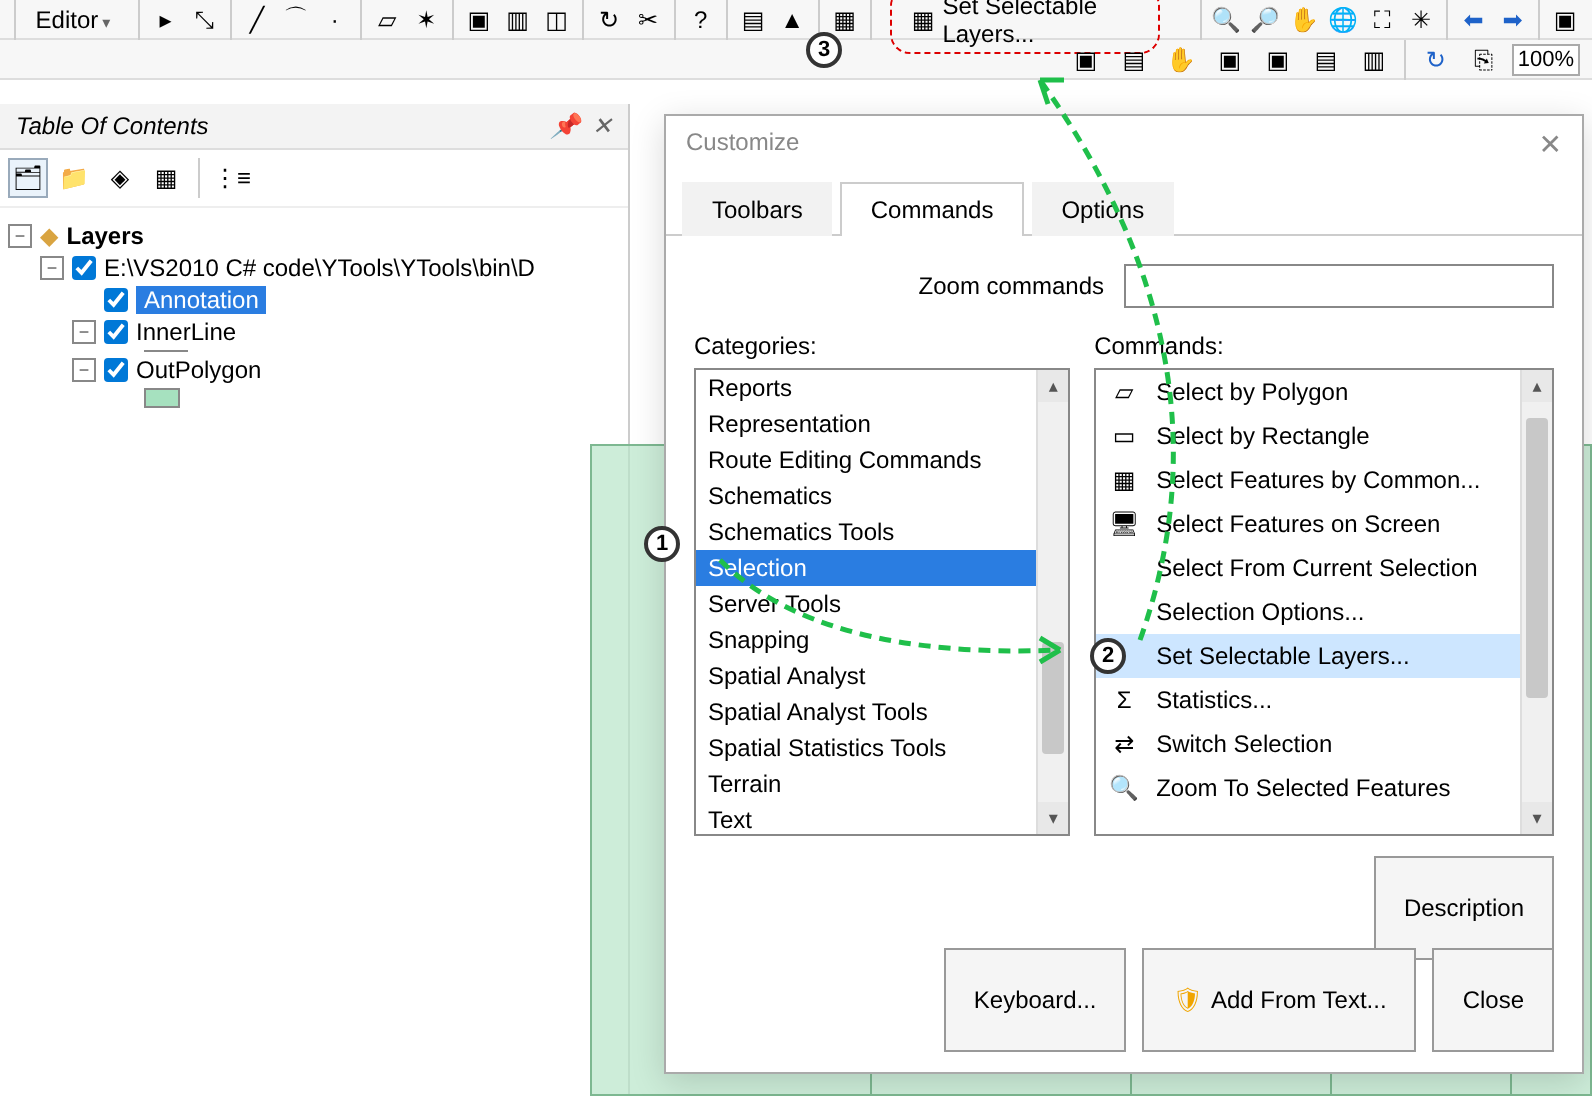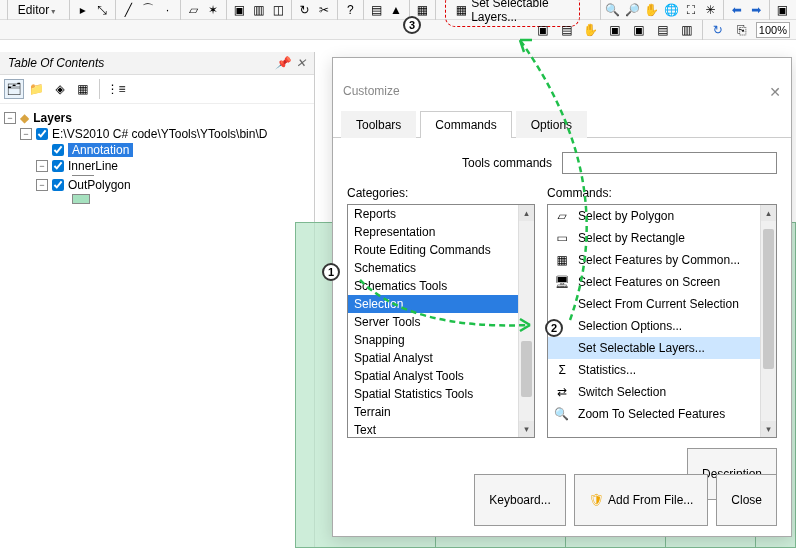--- a/index.html
+++ b/index.html
@@ -28,21 +28,21 @@
 .sel-label { background: #2a7de1; color: #fff; padding: 0 4px; }
 .sym-line { width: 22px; height: 1px; background: #888; display: inline-block; margin-left: 4px; }
 .sym-poly { width: 18px; height: 10px; background: #a6e1bf; display: inline-block; margin-left: 4px; border: 1px solid #888; }
 
 .map-area { position: absolute; left: 315px; top: 52px; right: 0; bottom: 0; background: #fff; }
 .map-green { position: absolute; left: -20px; right: 0; top: 170px; bottom: 0; border: 1px solid #7db891; }
 .map-green::before { content: ""; position: absolute; inset: 0; background: #b8e6c9; opacity: .7; }
 .map-vline { position: absolute; top: 170px; bottom: 0; width: 1px; background: #7db891; }
 
 .dialog { position: absolute; left: 332px; top: 57px; width: 460px; height: 480px; background: #fff; border: 1px solid #aaa; box-shadow: 0 4px 16px rgba(0,0,0,.15); }
-.dlg-title { display: flex; justify-content: space-between; padding: 6px 10px; color: #888; margin-top: 20px; }
+.dlg-title { display: flex; justify-content: space-between; padding: 6px 10px; color: #888; }
 .dlg-close { cursor: pointer; color: #888; font-size: 14px; }
 .dlg-tabs { display: flex; padding: 0 8px; gap: 4px; border-bottom: 1px solid #ccc; margin-top: 4px; }
 .dlg-tab { padding: 6px 14px; border: 1px solid transparent; border-bottom: none; cursor: pointer; position: relative; top: 1px; background: #f2f2f2; }
 .dlg-tab.active { background: #fff; border-color: #ccc; }
 .dlg-body { padding: 10px 14px; }
 .show-row { display: flex; align-items: center; gap: 10px; margin: 4px 0 12px; justify-content: flex-end; }
 .show-row input { width: 215px; height: 22px; border: 1px solid #888; padding: 0 4px; }
 .cols { display: flex; gap: 12px; }
 .col { flex: 1; display: flex; flex-direction: column; }
 .col-label { margin-bottom: 4px; }
@@ -197,21 +197,21 @@
     <span>Customize</span>
     <span class="dlg-close">✕</span>
   </div>
   <div class="dlg-tabs">
     <div class="dlg-tab">Toolbars</div>
     <div class="dlg-tab active">Commands</div>
     <div class="dlg-tab">Options</div>
   </div>
   <div class="dlg-body">
     <div class="show-row">
-      <span>Tools commands</span>
+      <span>Zoom commands</span>
       <input type="text" style="">
     </div>
     <div class="cols">
       <div class="col" style="flex:0.9">
         <span class="col-label">Categories:</span>
         <div class="listbox">
           <div class="listbox-inner" id="cat-list">
               <div class="list-item">Reports</div>
               <div class="list-item">Representation</div>
               <div class="list-item">Route Editing Commands</div>
@@ -289,21 +289,21 @@
           </div>
         </div>
       </div>
     </div>
     <div class="desc-row">
       <button class="btn">Description</button>
     </div>
   </div>
   <div class="dlg-footer">
     <button class="btn">Keyboard...</button>
-    <button class="btn"><span class="shield">🛡</span><span>Add From File...</span></button>
+    <button class="btn"><span class="shield">🛡</span><span>Add From Text...</span></button>
     <button class="btn">Close</button>
   </div>
 </div>
 
 <div class="callout" style="left:322px;top:263px">1</div>
 <div class="callout" style="left:545px;top:319px">2</div>
 <div class="callout" style="left:403px;top:16px">3</div>
 
 <svg class="arrow" style="left:350px;top:270px;width:200px;height:70px">
   <path d="M 10 10 Q 60 60 180 55" stroke="#1fbf4a" stroke-width="2.5" stroke-dasharray="6 4" fill="none"></path>

